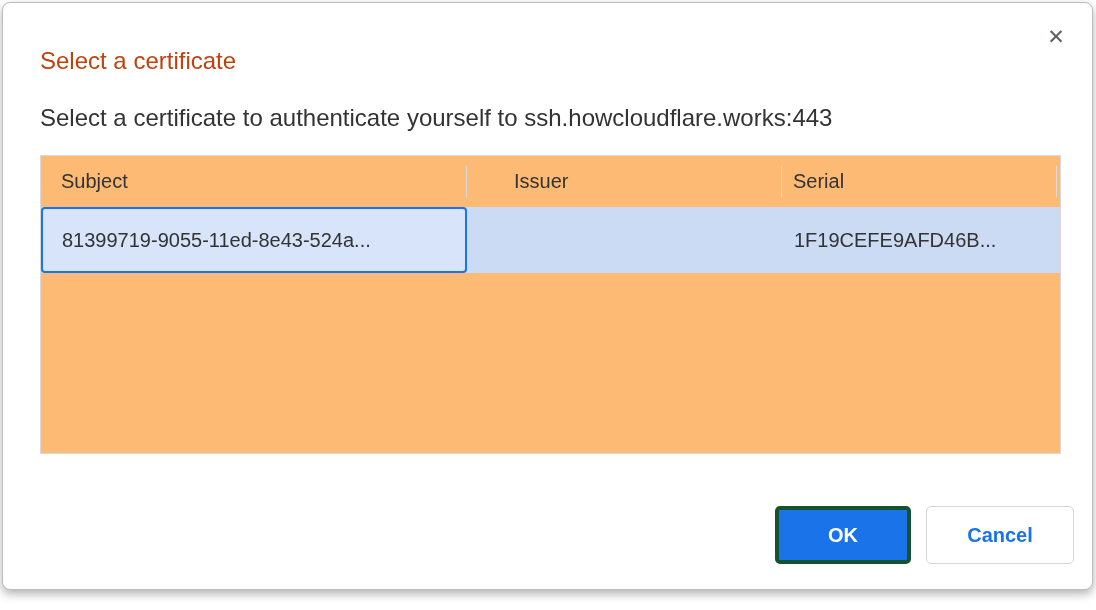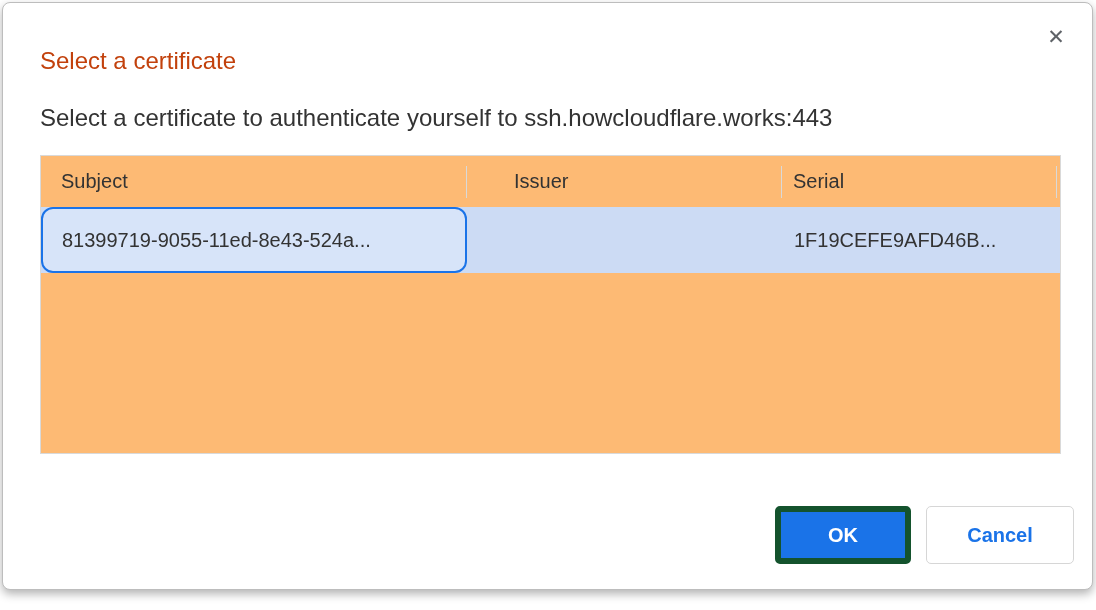--- a/index.html
+++ b/index.html
@@ -86,21 +86,21 @@
     display: flex; align-items: center;
     font-size: 20px;
     color: #333333;
     white-space: nowrap;
     overflow: hidden;
   }
   .cell.subject {
     left: 0; width: 426px;
     background: #d7e4f9;
     border: 2px solid #1a73e8;
-    border-radius: 12px;
+    border-radius: 4px;
     padding-left: 19px;
   }
   .cell.issuer { left: 450px; width: 290px; }
   .cell.serial { left: 753px; width: 266px; }
   .btn {
     position: absolute;
     top: 503px;
     height: 58px;
     display: flex; align-items: center; justify-content: center;
     font-size: 20px;
@@ -109,21 +109,21 @@
     cursor: pointer;
     user-select: none;
   }
   .btn-outline {
     background: #ffffff;
     border: 1px solid #d6d6d6;
     color: #1a73e8;
   }
   .btn-primary {
     background: #1a73e8;
-    border: 6px solid #14532d;
+    border: 4px solid #14532d;
     color: #ffffff;
   }
   .btn-cert-info { left: 37px;  width: 310px; }
   .btn-ok       { left: 772px; width: 136px; }
   .btn-cancel   { left: 923px; width: 148px; }
 </style>
 </head>
 <body>
 
 <div class="dialog">

